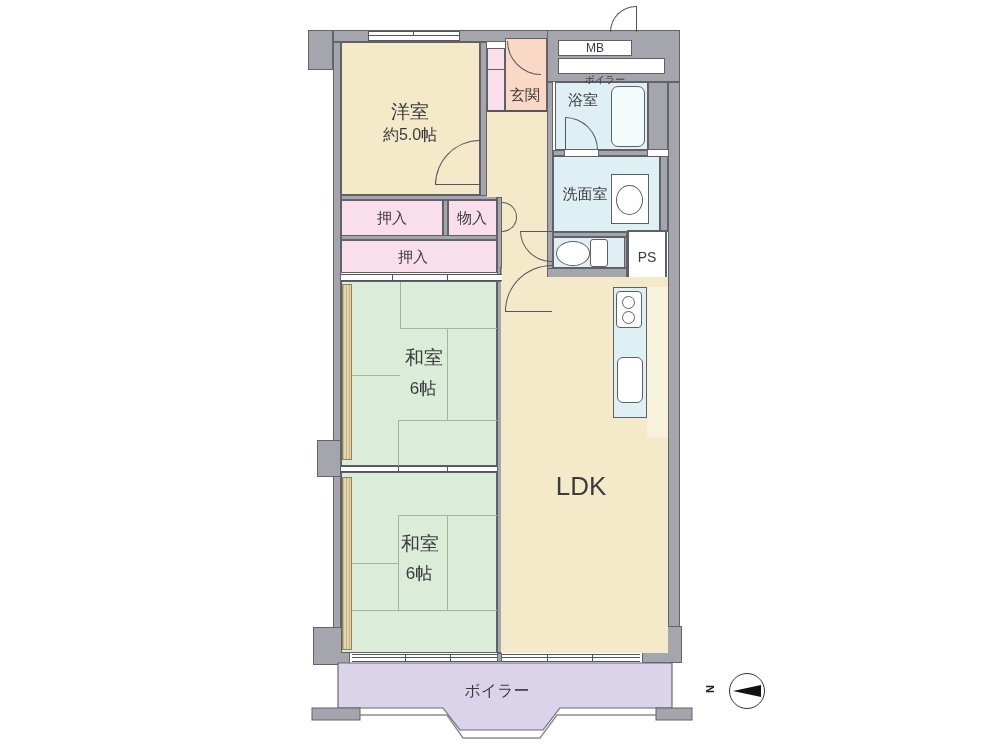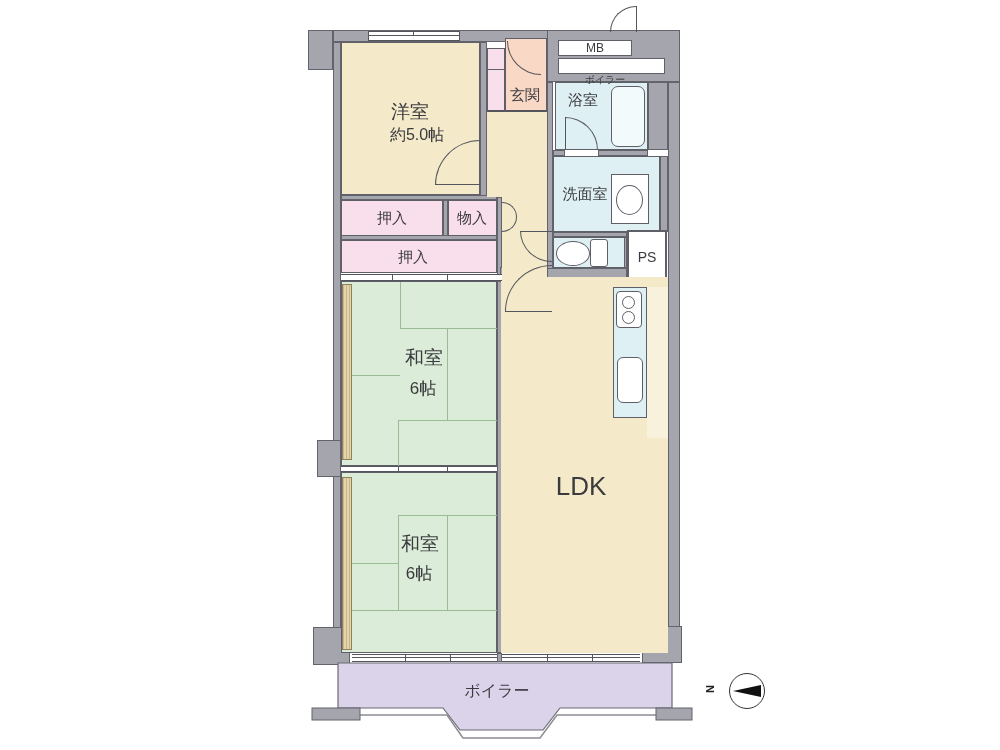--- a/index.html
+++ b/index.html
@@ -159,21 +159,21 @@
   <div class="arc btl" style="left:505px;top:265px;width:47px;height:46px;"></div>
 
   <svg style="left:300px;top:655px;" width="400" height="95" viewBox="0 0 400 95">
     <polygon points="38,8 372,8 372,53 260,53 243,75 160,75 143,53 38,53" fill="#DBD3EA" stroke="#6A6A73" stroke-width="1.2"></polygon>
     <path d="M60,60 H147 L163,83 H240 L257,60 H356" fill="none" stroke="#8C8C94" stroke-width="1.5"></path>
     <rect x="12" y="53" width="48" height="12" fill="#A5A5AD" stroke="#63636C" stroke-width="1"></rect>
     <rect x="356" y="53" width="36" height="12" fill="#A5A5AD" stroke="#63636C" stroke-width="1"></rect>
   </svg>
 
   <div class="lbl" style="left:410px;top:112px;font-size:19px;">洋室</div>
-  <div class="lbl" style="left:410px;top:135px;font-size:16px;margin-left:7px;">約5.0帖</div>
+  <div class="lbl" style="left:410px;top:135px;font-size:16px;">約5.0帖</div>
   <div class="lbl" style="left:525px;top:95px;font-size:15px;">玄関</div>
   <div class="lbl" style="left:595px;top:48px;font-size:12px;">MB</div>
   <div class="lbl" style="left:605px;top:80px;font-size:10px;">ボイラー</div>
   <div class="lbl" style="left:583px;top:100px;font-size:15px;">浴室</div>
   <div class="lbl" style="left:585px;top:194px;font-size:15px;">洗面室</div>
   <div class="lbl" style="left:647px;top:257px;font-size:14px;">PS</div>
   <div class="lbl" style="left:392px;top:218px;font-size:15px;">押入</div>
   <div class="lbl" style="left:472px;top:218px;font-size:15px;">物入</div>
   <div class="lbl" style="left:413px;top:257px;font-size:15px;">押入</div>
   <div class="lbl" style="left:424px;top:358px;font-size:19px;">和室</div>

